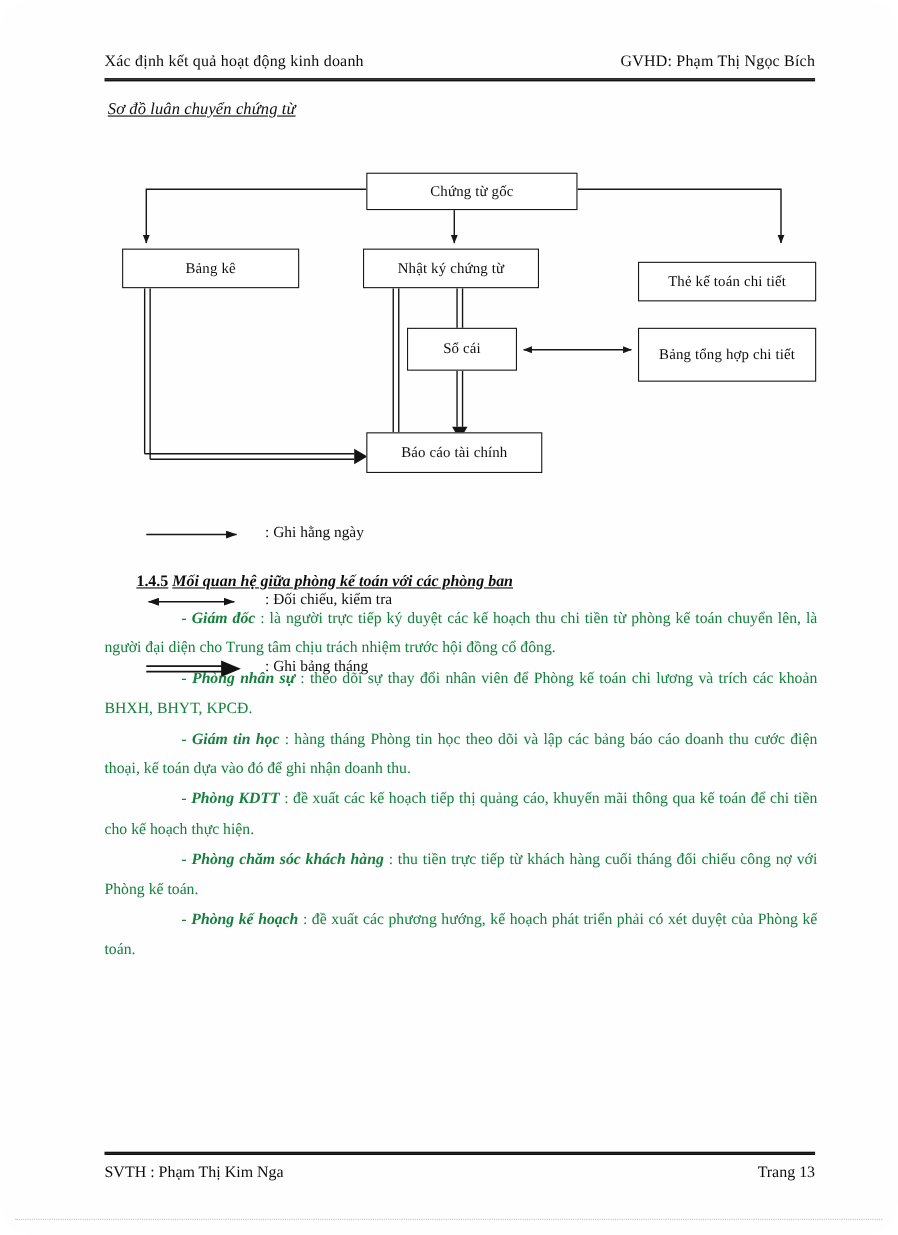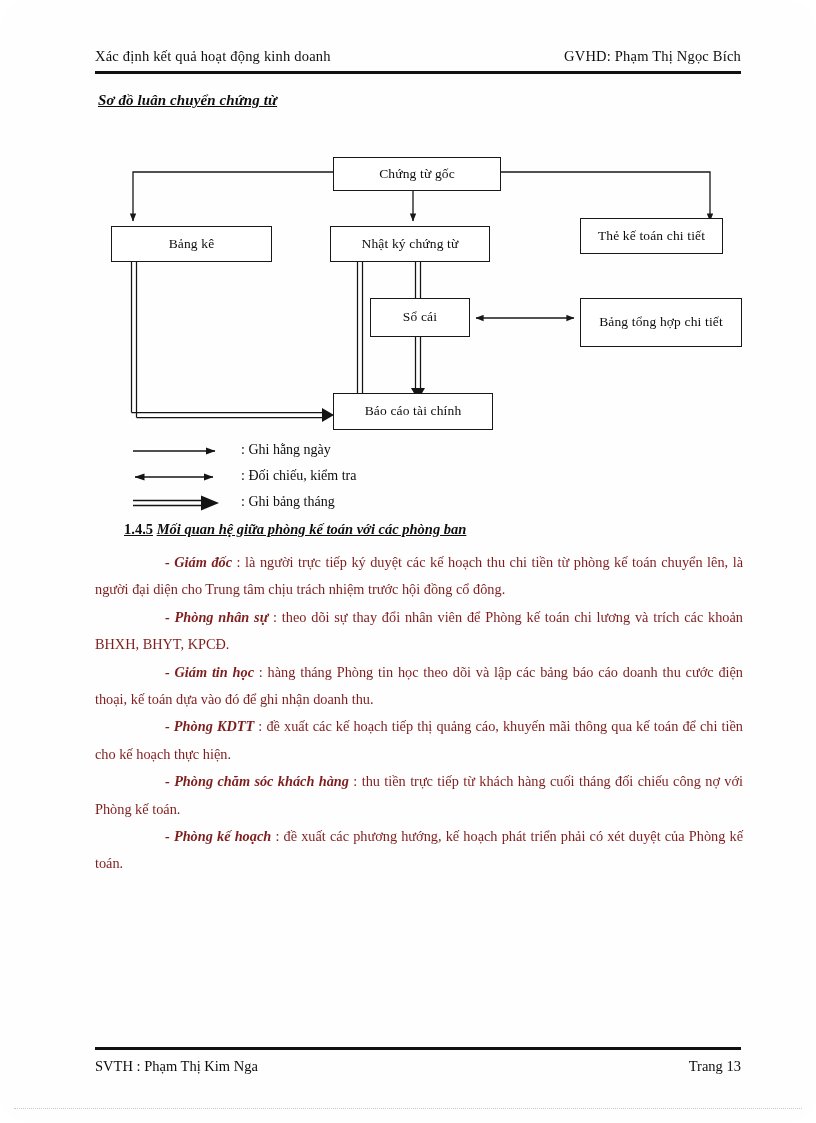--- a/index.html
+++ b/index.html
@@ -58,21 +58,21 @@
     border-bottom: 2.5px solid #111;
     box-sizing: content-box;
   }
 
   
   .sec-title {
     position: absolute;
     left: 98px;
     top: 92px;
     font-size: 15px;
-    font-weight: bold;
+    font-weight: normal;
     font-style: italic;
     text-decoration: underline;
     white-space: nowrap;
     letter-spacing: 0.1px;
   }
 
   
   .diagram {
     position: absolute;
     left: 0;
@@ -101,20 +101,21 @@
   
   .legend {
     position: absolute;
     left: 131px;
     top: 440px;
     width: 400px;
   }
   .legend-row {
     position: relative;
     height: 26px;
+    margin-top: 35px;
   }
   .legend-art {
     position: absolute;
     left: 0;
     top: 0;
     width: 96px;
     height: 26px;
   }
   .legend-text {
     position: absolute;
@@ -138,21 +139,21 @@
   .heading-145 .txt { text-decoration: underline; font-style: italic; }
 
   .body-block {
     position: absolute;
     left: 95px;
     top: 549px;
     width: 648px;
     font-size: 14.3px;
     line-height: 27.4px;
     text-align: justify;
-    color: #7f1d1d;
+    color: #15803d;
   }
   .para {
     margin: 0 0 0 0;
     text-indent: 70px;
     text-align: justify;
   }
   .para .lead {
     font-weight: bold;
     font-style: italic;
   }
@@ -242,33 +243,33 @@
       </g>
       <g fill="#141414" stroke="none">
 
         <path d="M411,303 L425,303 L418,315 z"></path>
         <path d="M411,388 L425,388 L418,400 z"></path>
         <path d="M322,408 L334,415 L322,422 z"></path>
       </g>
     </svg>
   </div>
 
-  <div class="node" style="left:333px; top:157px; width:168px; height:34px;">
+  <div class="node" style="left:333px; top:157px; width:192px; height:34px;">
     <span>Chứng từ gốc</span>
   </div>
 
   <div class="node" style="left:111px; top:226px; width:161px; height:36px;">
     <span>Bảng kê</span>
   </div>
 
   <div class="node" style="left:330px; top:226px; width:160px; height:36px;">
     <span>Nhật ký chứng từ</span>
   </div>
 
-  <div class="node" style="left:580px; top:218px; width:143px; height:36px;">
+  <div class="node" style="left:580px; top:238px; width:162px; height:36px;">
     <span>Thẻ kế toán chi tiết</span>
   </div>
 
   <div class="node" style="left:370px; top:298px; width:100px; height:39px;text-align:center;">
     <span>Sổ cái</span>
   </div>
 
   <div class="node" style="left:580px; top:298px; width:162px; height:49px;">
     <span>Bảng tổng hợp chi tiết</span>
   </div>

